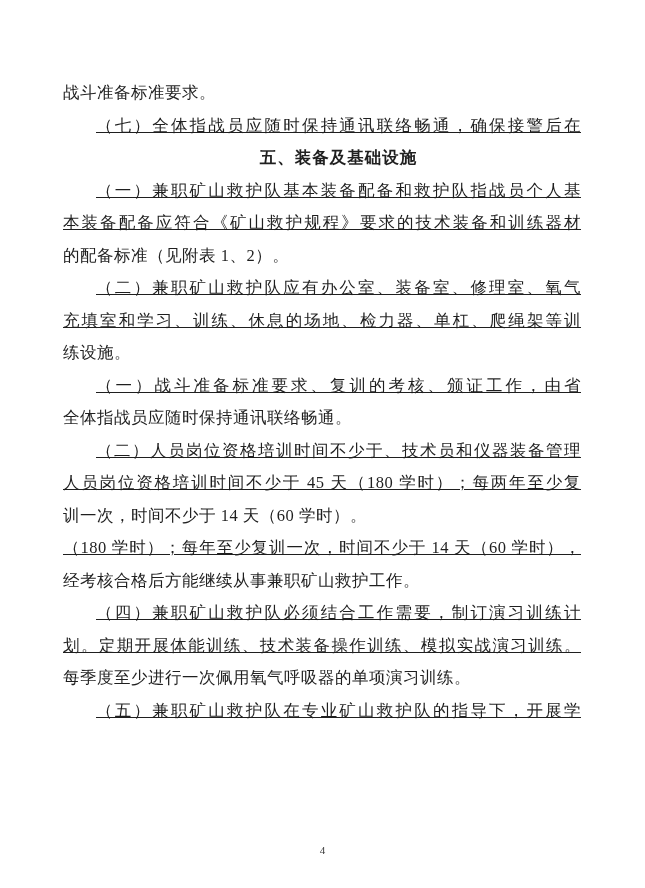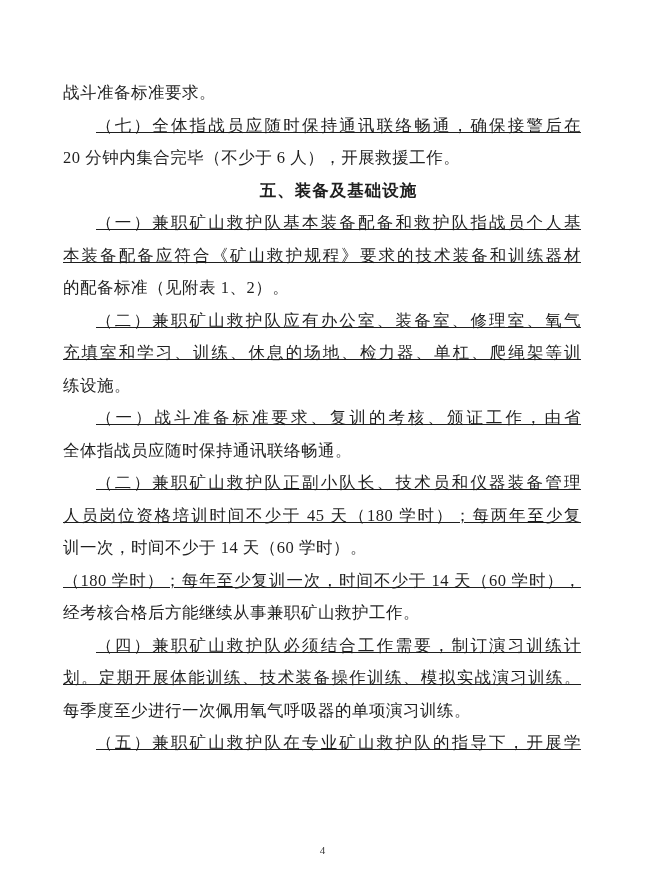--- a/index.html
+++ b/index.html
@@ -64,31 +64,30 @@
     line-height: 14px;
   }
 </style>
 </head>
 <body>
 
 <div class="page">
   <div class="text-block">
       <div class="line">战斗准备标准要求。</div>
       <div class="line indent fill">（七）全体指战员应随时保持通讯联络畅通，确保接警后在</div>
-      <div class="line">20 分钟内集合完毕（不少于 6 人），开展救援工作。</div>
       <div class="line indent bold">五、装备及基础设施</div>
       <div class="line indent fill">（一）兼职矿山救护队基本装备配备和救护队指战员个人基</div>
       <div class="line fill">本装备配备应符合《矿山救护规程》要求的技术装备和训练器材</div>
       <div class="line">的配备标准（见附表 1、2）。</div>
       <div class="line indent fill">（二）兼职矿山救护队应有办公室、装备室、修理室、氧气</div>
       <div class="line fill">充填室和学习、训练、休息的场地、检力器、单杠、爬绳架等训</div>
       <div class="line">练设施。</div>
       <div class="line indent fill">（一）战斗准备标准要求、复训的考核、颁证工作，由省</div>
       <div class="line">全体指战员应随时保持通讯联络畅通。</div>
-      <div class="line indent fill">（二）兼职矿山救护队正副小队长、技术员和仪器装备管理</div>
+      <div class="line indent fill">（二）人员岗位资格培训时间不少于、技术员和仪器装备管理</div>
       <div class="line fill">人员岗位资格培训时间不少于 45 天（180 学时）；每两年至少复</div>
       <div class="line">训一次，时间不少于 14 天（60 学时）。</div>
       <div class="line fill">（180 学时）；每年至少复训一次，时间不少于 14 天（60 学时），</div>
       <div class="line">经考核合格后方能继续从事兼职矿山救护工作。</div>
       <div class="line indent fill">（四）兼职矿山救护队必须结合工作需要，制订演习训练计</div>
       <div class="line fill">划。定期开展体能训练、技术装备操作训练、模拟实战演习训练。</div>
       <div class="line">每季度至少进行一次佩用氧气呼吸器的单项演习训练。</div>
       <div class="line indent fill">（五）兼职矿山救护队在专业矿山救护队的指导下，开展学</div>
     </div>
   <div class="page-number">4</div>

